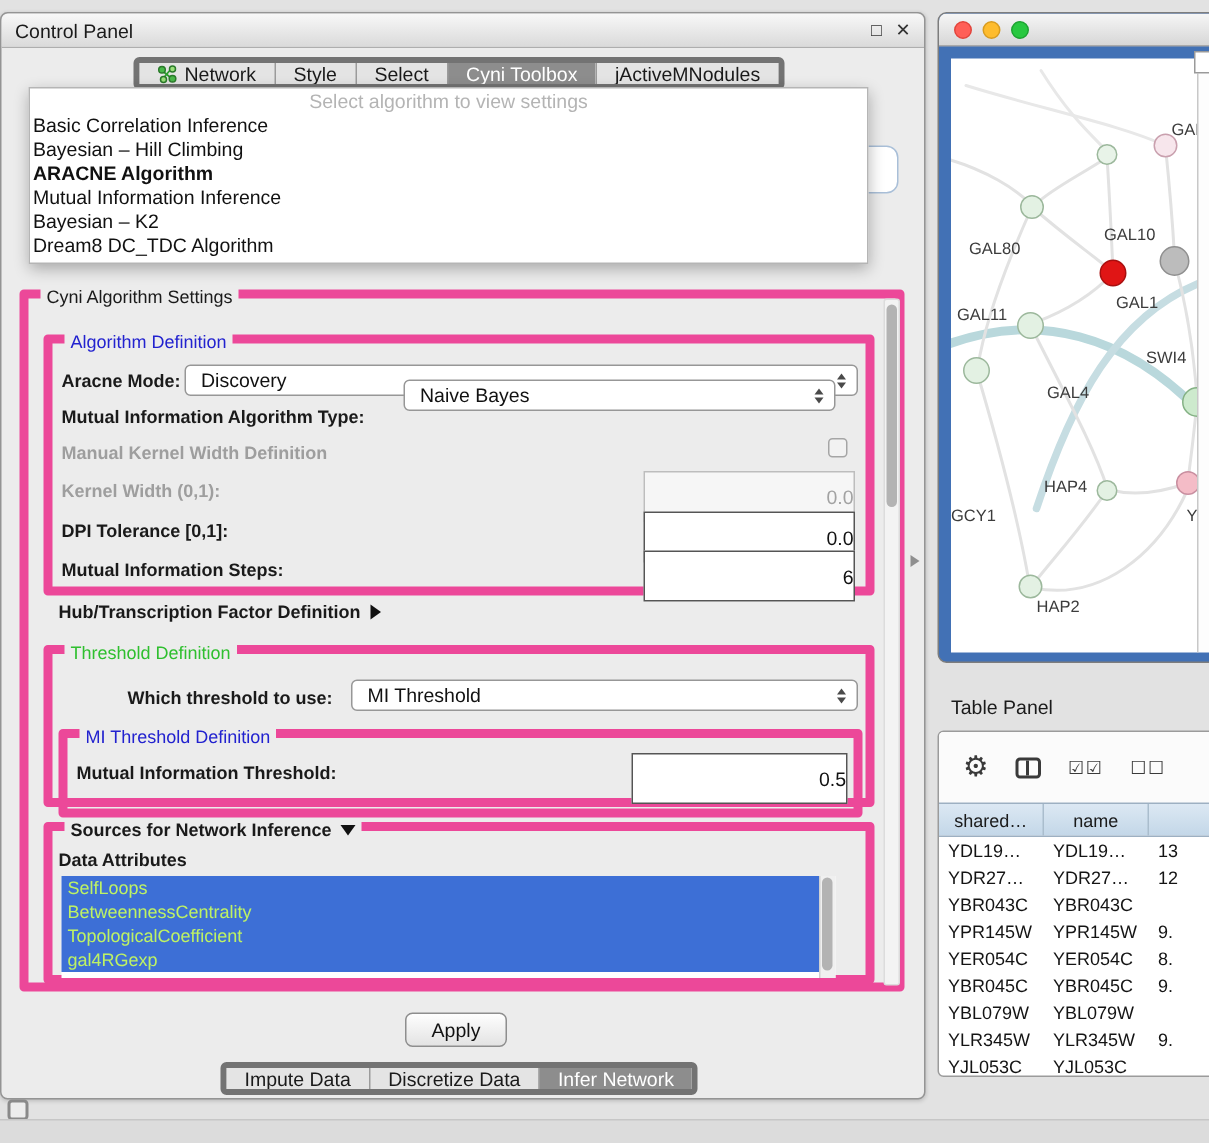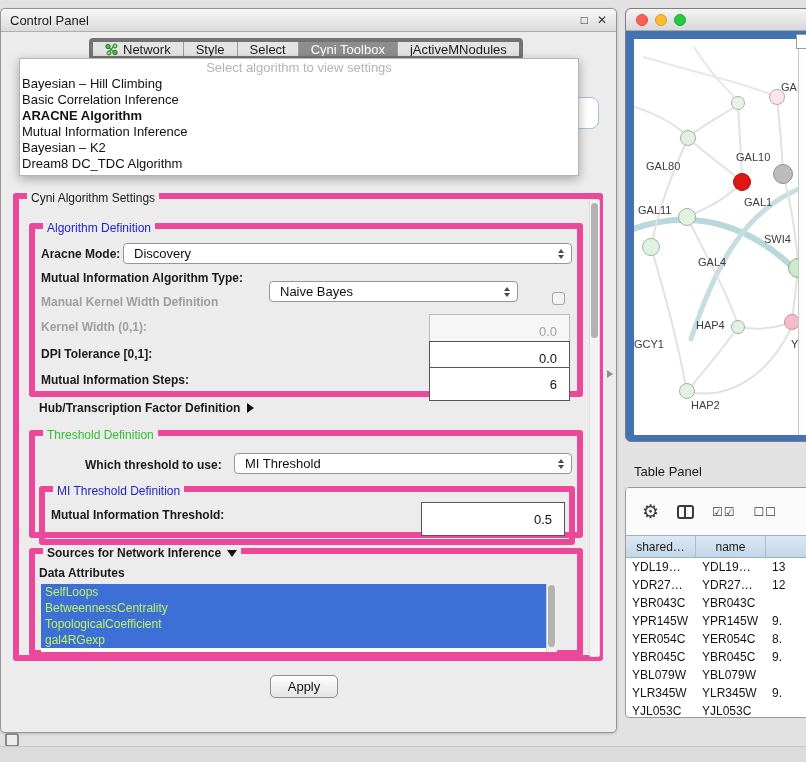--- a/index.html
+++ b/index.html
@@ -23,21 +23,21 @@
 .gb-title{position:absolute;top:-8px;left:8px;background:#ececec;padding:0 4px;font-size:12px;color:#1a1a1a;white-space:nowrap}
 .gb-blue{color:#2222cf}
 .gb-green{color:#2fbf2f}
 .gb-bold{font-weight:bold;display:flex;align-items:center;gap:6px}
 .lbl{position:absolute;font-size:12px;font-weight:bold;color:#1a1a1a;white-space:nowrap}
 .lbl.dis{color:#9e9e9e}
 .combo{position:absolute;height:21px;background:#fff;border:1px solid #979797;border-radius:4px;display:flex;align-items:center;font-size:13px;color:#111;padding:0 22px 0 10px}
 .combo-arrows{position:absolute;right:7px;top:0;bottom:0;display:flex;flex-direction:column;justify-content:center;gap:2px}
 .tri-up{width:0;height:0;border-left:3.5px solid transparent;border-right:3.5px solid transparent;border-bottom:4.5px solid #4a4a4a}
 .tri-down{width:0;height:0;border-left:3.5px solid transparent;border-right:3.5px solid transparent;border-top:4.5px solid #4a4a4a}
-.field{position:absolute;height:34px;background:#fff;border:1px solid #555;font-size:13px;color:#111;display:flex;align-items:center;justify-content:flex-end;padding:0 12px}
+.field{position:absolute;height:34px;background:#fff;border:1px solid #555;font-size:13px;color:#111;display:flex;align-items:center;justify-content:flex-end;padding:0 0}
 .field.dis{border-color:#bdbdbd;background:#f6f6f6;color:#a2a2a2}
 .checkbox{position:absolute;width:13px;height:13px;border:1px solid #a5a5a5;border-radius:3px;background:#f2f2f2}
 .section-label{position:absolute;font-size:12px;font-weight:bold;color:#1a1a1a;display:flex;align-items:center;gap:7px;white-space:nowrap}
 .tri-right{width:0;height:0;border-top:5px solid transparent;border-bottom:5px solid transparent;border-left:7px solid #111}
 .tri-dn{width:0;height:0;border-left:5px solid transparent;border-right:5px solid transparent;border-top:7px solid #111}
 
 #algo-dropdown{position:absolute;left:18px;top:49px;width:560px;background:#fff;border:1px solid #b5b5b5;box-shadow:0 3px 10px rgba(0,0,0,.3);z-index:20;padding-bottom:3px}
 #dd-prompt{height:17px;line-height:17px;text-align:center;color:#b4b4b4;font-size:13px}
 .dd-item{height:16px;line-height:16px;font-size:13px;color:#111;padding-left:2px;white-space:nowrap}
 .dd-item.dd-sel{font-weight:bold}
@@ -141,21 +141,21 @@
     <span class="lbl" style="left:40px;top:238px;">Aracne Mode:</span>
     <div class="combo" style="left:122px;top:234px;width:449px;">
       <span>Discovery</span>
       <span class="combo-arrows">
           <span class="tri-up"></span>
           <span class="tri-down"></span>
         </span>
     </div>
 
     <span class="lbl" style="left:40px;top:262px;">Mutual Information Algorithm Type:</span>
-    <div class="combo" style="left:268px;top:272px;width:249px;">
+    <div class="combo" style="left:268px;top:244px;width:288px;">
       <span>Naive Bayes</span>
       <span class="combo-arrows">
           <span class="tri-up"></span>
           <span class="tri-down"></span>
         </span>
     </div>
 
     <span class="lbl dis" style="left:40px;top:286px;">Manual Kernel Width Definition</span>
     <div class="checkbox" style="left:551px;top:283px;"></div>
 
@@ -220,26 +220,37 @@
     </div>
 
     <div class="vscroll" style="left:588px;top:190px;width:11px;height:458px;">
       <div class="vthumb" style="top:3px;height:135px;"></div>
     </div>
 
     <div id="apply-btn">
       <span>Apply</span>
     </div>
 
+    <div id="bottom-tabs" class="tabbar">
+        <div class="seg">
+          <span>Impute Data</span>
+        </div>
+        <div class="seg">
+          <span>Discretize Data</span>
+        </div>
+        <div class="seg sel">
+          <span>Infer Network</span>
+        </div>
+      </div>
 
     <div id="algo-dropdown">
       <div id="dd-prompt">Select algorithm to view settings</div>
       <div id="dd-items">
+          <div class="dd-item">Basic Correlation Inference</div>
           <div class="dd-item">Bayesian – Hill Climbing</div>
-          <div class="dd-item">Basic Correlation Inference</div>
           <div class="dd-item dd-sel">ARACNE Algorithm</div>
           <div class="dd-item">Mutual Information Inference</div>
           <div class="dd-item">Bayesian – K2</div>
           <div class="dd-item">Dream8 DC_TDC Algorithm</div>
         </div>
     </div>
   </div>
 
   <div id="net-window">
     <div id="net-titlebar">

